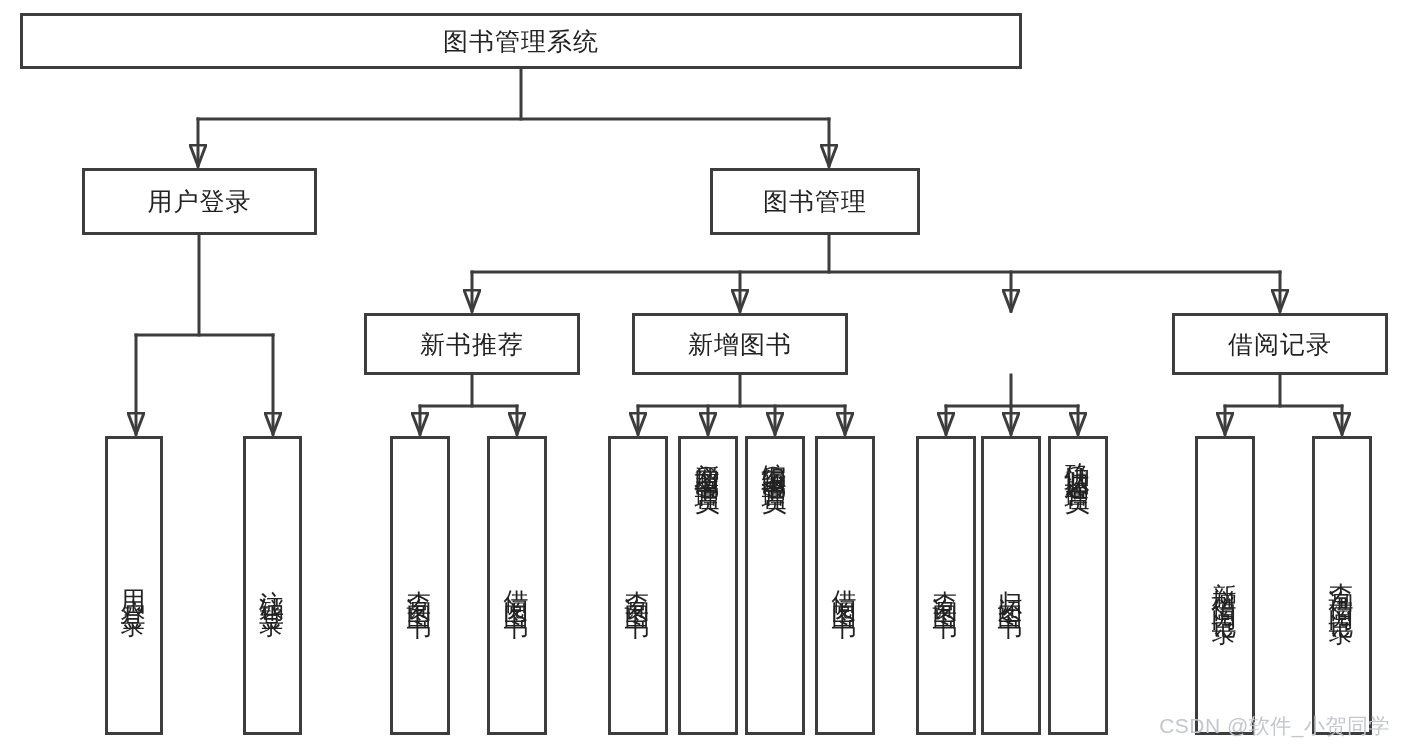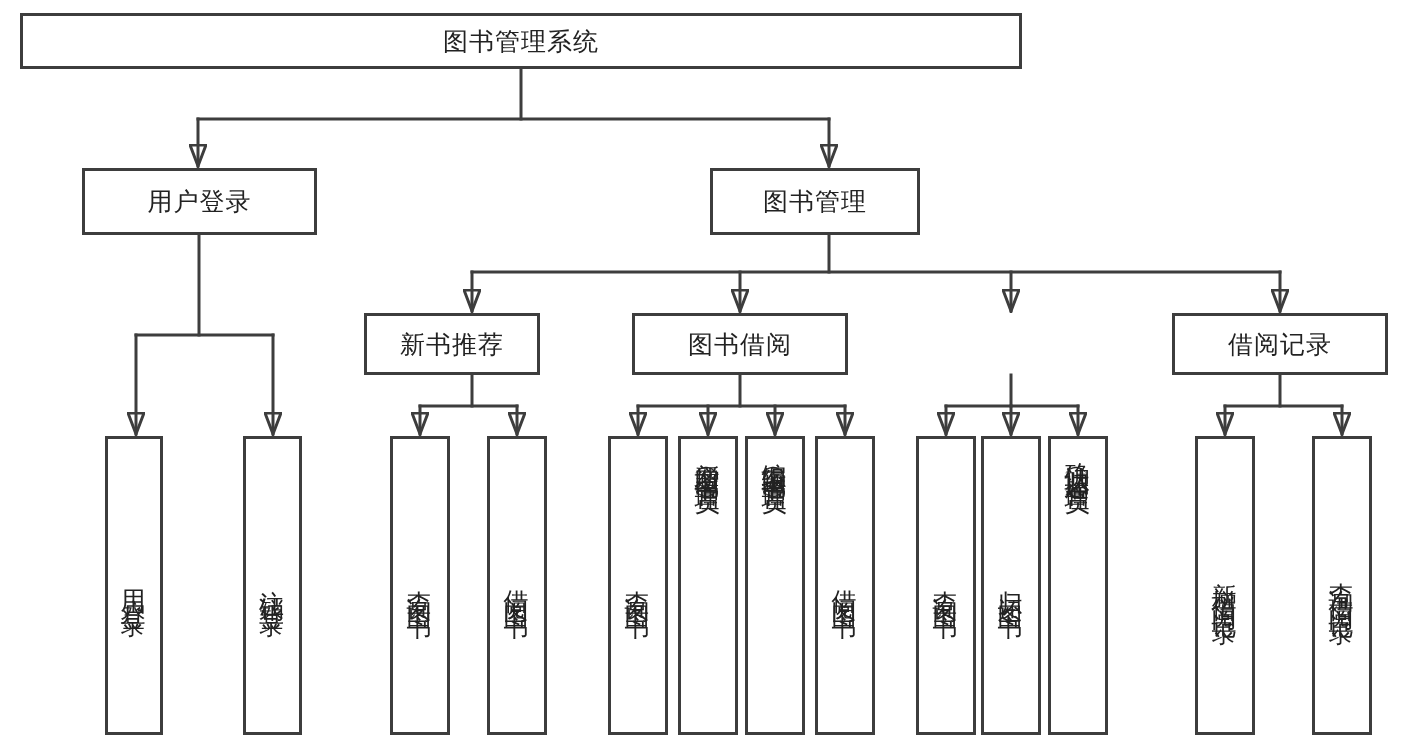--- a/index.html
+++ b/index.html
@@ -125,36 +125,37 @@
       <path d="M1225 406 V434" marker-end="url(#arrowhead)"></path>
       <path d="M1342 406 V434" marker-end="url(#arrowhead)"></path>
     </g>
   </svg>
 
   <div class="node" style="left:20px;top:13px;width:1002px;height:56px;text-align:right;">图书管理系统</div>
 
   <div class="node" style="left:82px;top:168px;width:235px;height:67px;">用户登录</div>
   <div class="node" style="left:710px;top:168px;width:210px;height:67px;">图书管理</div>
 
-  <div class="node" style="left:364px;top:313px;width:176px;height:62px;text-align:right;">新书推荐</div>
-  <div class="node" style="left:632px;top:313px;width:216px;height:62px;">图书借阅</div>
+  <div class="node" style="left:364px;top:313px;width:216px;height:62px;text-align:right;">新书推荐</div>
+  <div class="node" style="left:632px;top:313px;width:216px;height:62px;">新增图书</div>
   <div class="node" style="left:1172px;top:313px;width:216px;height:62px;">借阅记录</div>
 
   <div class="leaf" style="left:105px;width:58px;">用户登录</div>
   <div class="leaf" style="left:243px;width:59px;">注销登录</div>
 
   <div class="leaf" style="left:390px;">查询图书</div>
   <div class="leaf" style="left:487px;">借阅图书</div>
 
   <div class="leaf" style="left:608px;">查询图书</div>
   <div class="leaf long" style="left:678px;">新增图书（管理员）</div>
   <div class="leaf long" style="left:745px;">编辑图书（管理员）</div>
   <div class="leaf" style="left:815px;">借阅图书</div>
 
   <div class="leaf" style="left:916px;">查询图书</div>
   <div class="leaf" style="left:981px;">归还图书</div>
   <div class="leaf long" style="left:1048px;">确认归还（管理员）</div>
 
   <div class="leaf" style="left:1195px;">新增借阅记录</div>
   <div class="leaf" style="left:1312px;">查询借阅记录</div>
 
+  <div class="watermark">CSDN @软件_小贺同学</div>
 
 </div>
 
 </body></html>

